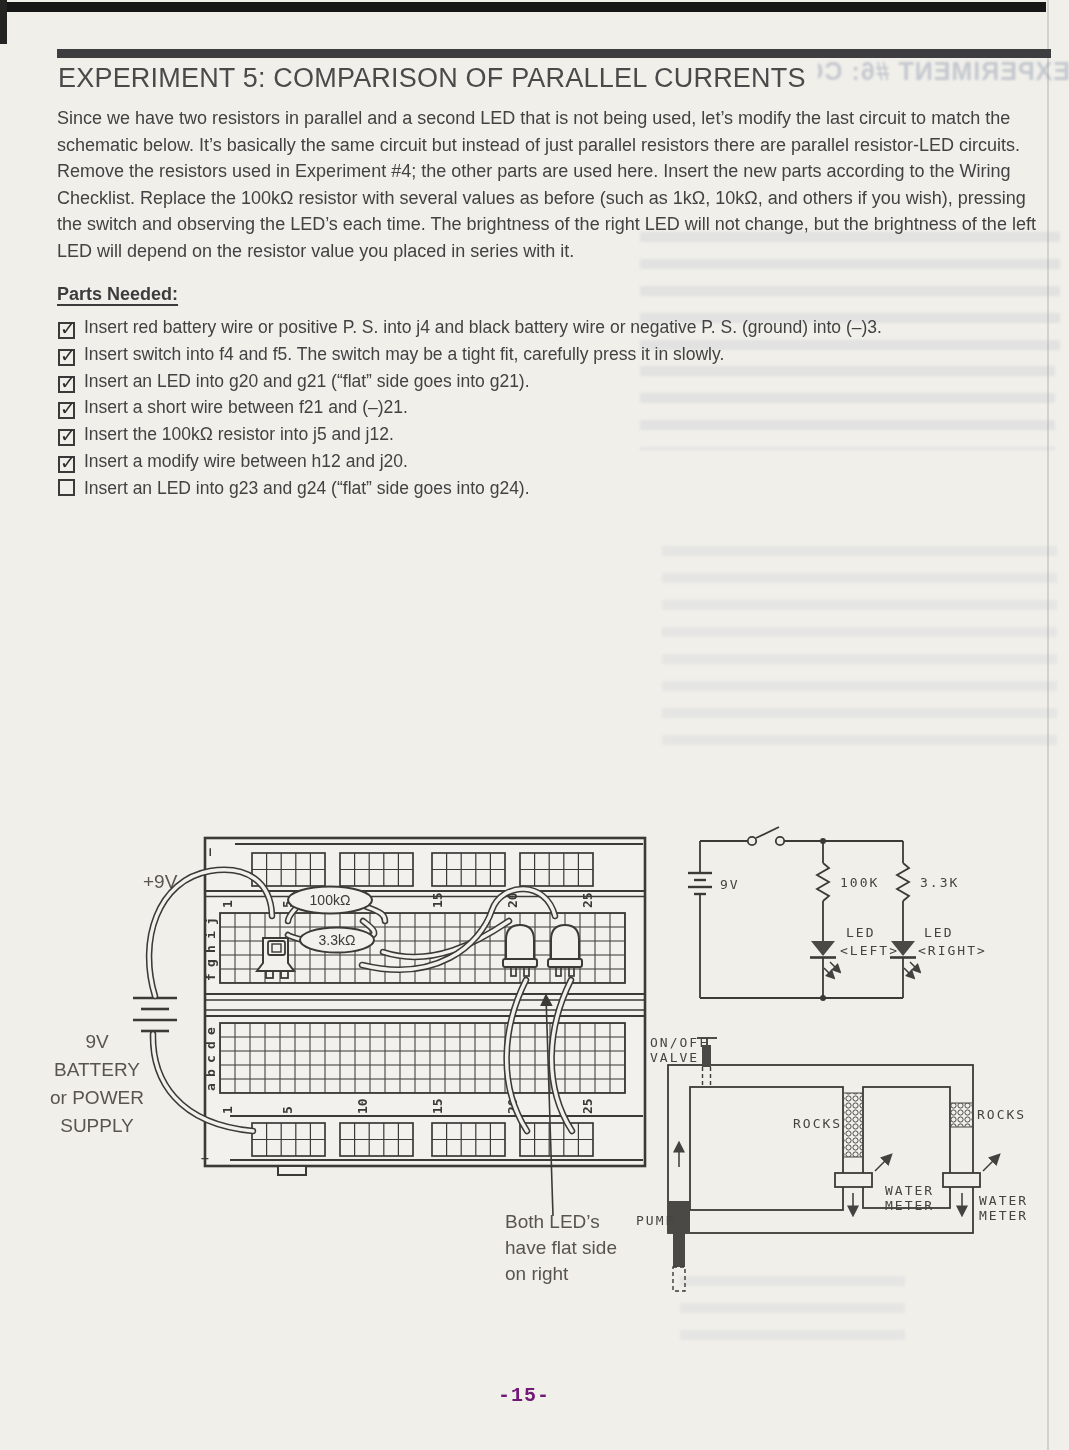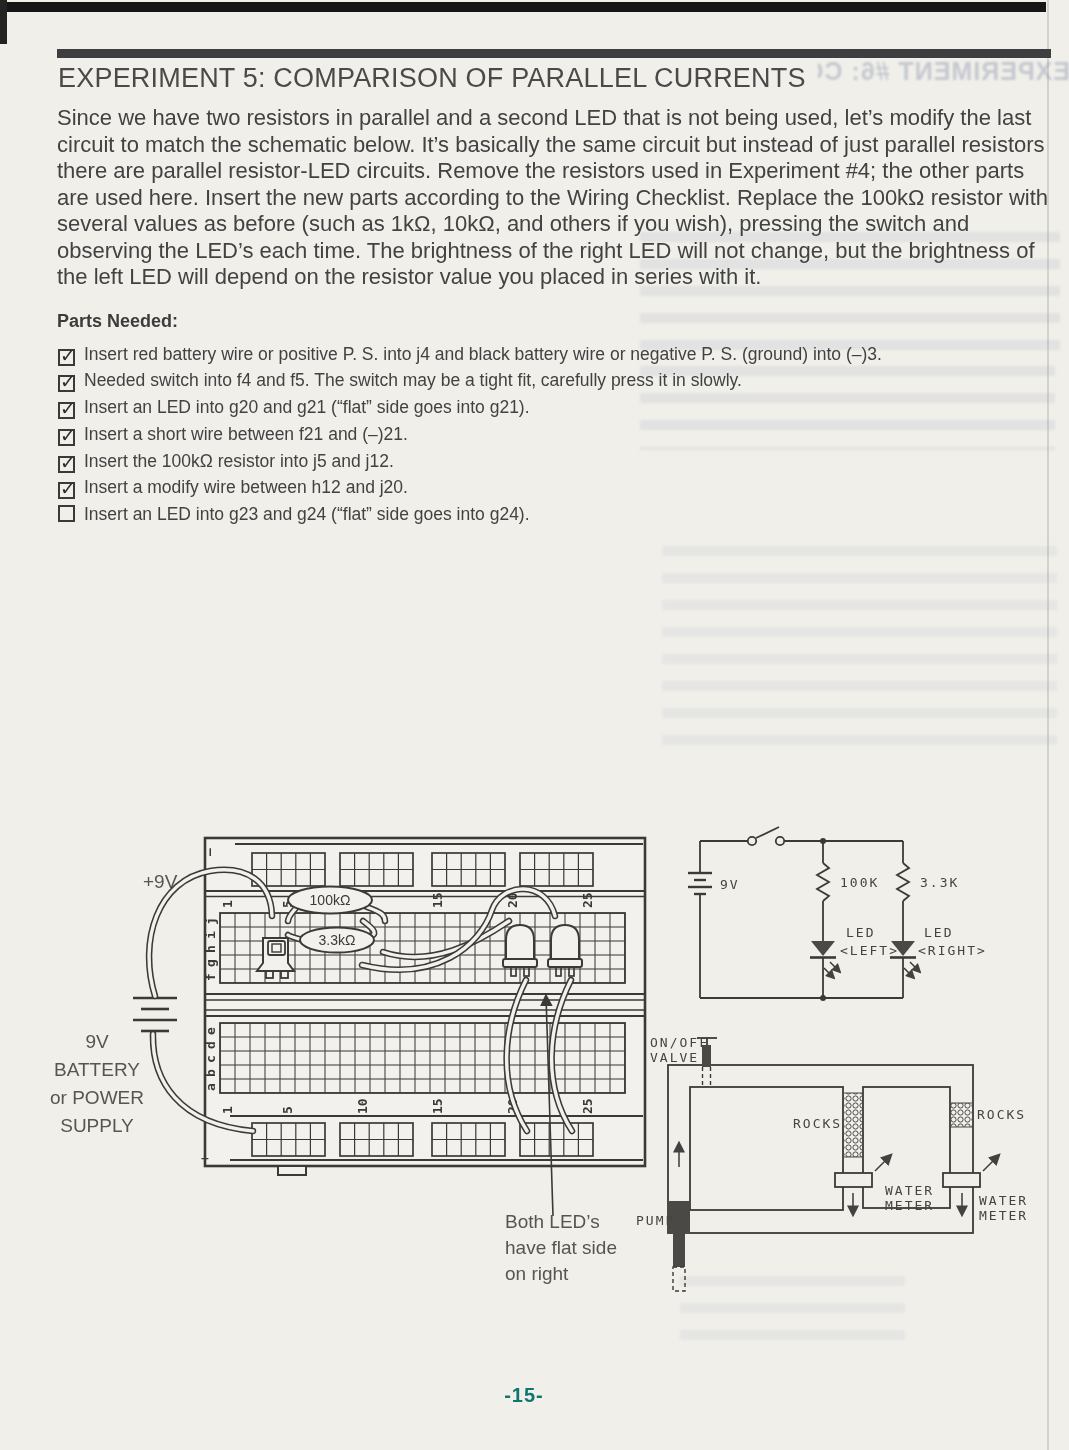--- a/index.html
+++ b/index.html
@@ -14,40 +14,40 @@
   .scan-edge{position:absolute;left:1047px;top:0;width:2px;height:1450px;background:rgba(120,120,115,.25);}
   .bleed{position:absolute;filter:blur(1.6px);opacity:.55;pointer-events:none;
     background:repeating-linear-gradient(180deg, rgba(158,166,182,.33) 0 10px, rgba(0,0,0,0) 10px 27px);}
   .bleed-title{position:absolute;left:818px;top:57px;width:252px;height:34px;overflow:hidden;
     transform:scaleX(-1);font-weight:bold;font-size:25px;letter-spacing:1px;white-space:nowrap;
     color:#9aa2b4;opacity:.5;filter:blur(1.1px);pointer-events:none;}
   
   .content{position:absolute;left:57px;top:49px;width:994px;}
   .title-rule{height:9px;background:#3e3e40;width:100%;}
   h1.title{margin:3px 0 0 1px;font-size:27px;line-height:34px;font-weight:normal;color:#4a4a4a;letter-spacing:.2px;}
-  .intro{margin:10px 0 0 0;font-size:22px;line-height:26.5px;color:#424242;}
+  .intro{margin:10px 0 0 0;font-size:18px;line-height:26.5px;color:#424242;}
   .section-head{display:inline-block;margin:20px 0 0 0;font-size:18px;font-weight:bold;color:#3c3c3c;
-    text-decoration-thickness:1.5px;text-underline-offset:3.5px;}
+    text-decoration:underline;text-decoration-thickness:1.5px;text-underline-offset:3.5px;}
   ul.parts{margin:9px 0 0 0;padding-left:25px;font-size:17.5px;line-height:27.8px;color:#424242;}
   ul.checklist{margin:9px 0 0 1px;padding:0;list-style:none;font-size:17.5px;line-height:26.8px;color:#424242;}
   ul.checklist li{white-space:nowrap;}
   .cbx{display:inline-block;width:13px;height:13px;border:2px solid #3a3a3a;margin-right:9px;
     position:relative;top:2px;font-family:"DejaVu Sans",sans-serif;font-size:19px;line-height:8px;
     color:#2d2d2d;overflow:visible;}
   
   .fig{position:absolute;pointer-events:none;}
   .dlab{font-family:"DejaVu Sans Mono",monospace;font-size:13px;fill:#454440;letter-spacing:2px;}
   .blab{font-family:"DejaVu Sans Mono",monospace;font-size:13px;font-weight:bold;fill:#3b3a37;}
   .olab{font-family:"Liberation Sans",sans-serif;font-size:14px;fill:#3b3a37;}
   .glab{font-family:"Liberation Sans",sans-serif;font-size:19px;fill:#585550;}
   .stroke{stroke:#3b3a37;fill:none;}
   .wo{stroke:#3b3a37;stroke-width:6.5;fill:none;stroke-linecap:round;}
   .wi{stroke:#f2f1ed;stroke-width:3.4;fill:none;stroke-linecap:round;}
   .page-num{position:absolute;left:0;top:1384px;width:1048px;text-align:center;
-    font-size:20px;font-weight:bold;letter-spacing:1px;color:#0f766e;}
+    font-size:20px;font-weight:bold;letter-spacing:1px;color:#701a75;font-family:Liberation Mono, monospace;}
 </style>
 </head>
 <body>
 
 <div class="scan-strip"></div>
 <div class="scan-corner"></div>
 <div class="scan-edge"></div>
 
 <div class="bleed-title">EXPERIMENT #6: CO</div>
 <div class="bleed" style="left:640px;top:232px;width:420px;height:118px;"></div>
@@ -57,21 +57,21 @@
 
 <div class="content">
   <div class="title-rule"></div>
   <h1 class="title">EXPERIMENT 5:  COMPARISON OF PARALLEL CURRENTS</h1>
   <p class="intro">Since we have two resistors in parallel and a second LED that is not being used, let’s modify the last circuit to match the schematic below.  It’s basically the same circuit but instead of just parallel resistors there are parallel resistor-LED circuits.  Remove the resistors used in Experiment #4; the other parts are used here.  Insert the new parts according to the Wiring Checklist.  Replace the 100kΩ resistor with several values as before (such as 1kΩ, 10kΩ, and others if you wish), pressing the switch and observing the LED’s each time.  The brightness of the right LED will not change, but the brightness of the left LED will depend on the resistor value you placed in series with it.</p>
 
   <span class="section-head">Parts Needed:</span>
 
   <ul class="checklist">
     <li><span class="cbx">✓</span><span>Insert red battery wire or positive P. S. into j4 and black battery wire or negative P. S. (ground) into (–)3.</span></li>
-    <li><span class="cbx">✓</span><span>Needed switch into f4 and f5.  The switch may be a tight fit, carefully press it in slowly.</span></li>
+    <li><span class="cbx">✓</span><span>Insert switch into f4 and f5.  The switch may be a tight fit, carefully press it in slowly.</span></li>
     <li><span class="cbx">✓</span><span>Insert an LED into g20 and g21 (“flat” side goes into g21).</span></li>
     <li><span class="cbx">✓</span><span>Insert a short wire between f21 and (–)21.</span></li>
     <li><span class="cbx">✓</span><span>Insert the 100kΩ resistor into j5 and j12.</span></li>
     <li><span class="cbx">✓</span><span>Insert a modify wire between h12 and j20.</span></li>
     <li><span class="cbx"></span><span>Insert an LED into g23 and g24 (“flat” side goes into g24).</span></li>
   </ul>
 </div>
 
 <svg class="fig" style="left:40px;top:828px;" width="620" height="470" viewBox="0 0 620 470">
   <defs>

